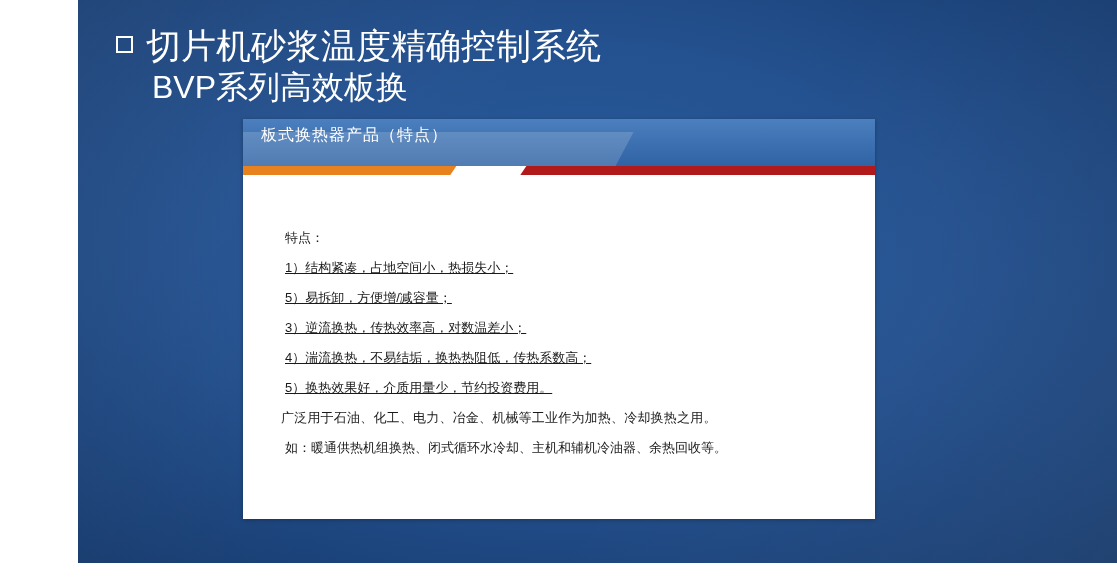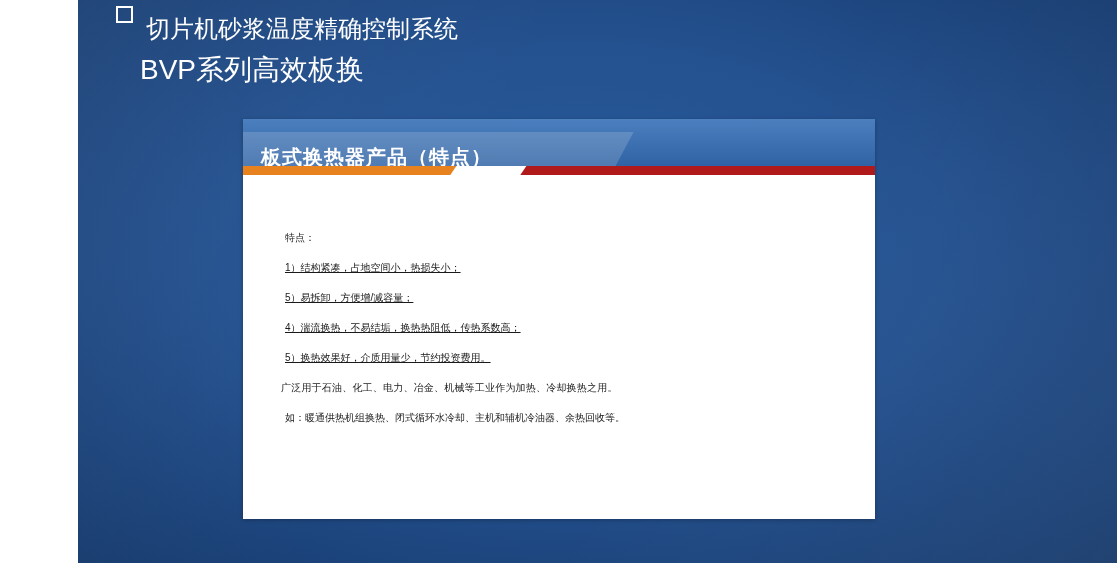--- a/index.html
+++ b/index.html
@@ -35,39 +35,40 @@
   }
   .title-block {
     position: absolute;
     left: 38px;
     top: 8px;
     color: #ffffff;
     z-index: 3;
   }
   .title-line1 {
     display: flex;
-    align-items: flex-start;
-    font-size: 24px;
+    align-items: center;
+    font-size: 35px;
     line-height: 42px;
     white-space: nowrap;
+    margin-top: 17px;
   }
   .bullet-square {
     display: inline-block;
     width: 13px;
     height: 13px;
     border: 2.5px solid #ffffff;
     margin-right: 13px;
     position: relative;
     top: -2px;
     flex: none;
   }
   .title-line2 {
-    font-size: 28px;
+    font-size: 32px;
     line-height: 40px;
-    margin-left: 24px;
+    margin-left: 36px;
     white-space: nowrap;
   }
   .card {
     position: absolute;
     left: 165px;
     top: 119px;
     width: 632px;
     height: 400px;
     background: #ffffff;
     box-shadow: 0 1px 4px rgba(0,0,0,0.28);
@@ -85,24 +86,24 @@
     left: -40px;
     bottom: -6px;
     width: 420px;
     height: 40px;
     background: rgba(255,255,255,0.16);
     transform: skewX(-28deg);
   }
   .card-header-text {
     position: absolute;
     left: 18px;
-    top: 25px;
+    top: 6px;
     color: #ffffff;
-    font-size: 20px;
-    font-weight: bold;
+    font-size: 16px;
+    font-weight: normal;
     letter-spacing: 1px;
   }
   .card-rule {
     position: relative;
     height: 9px;
     background: #b01a1a;
     overflow: hidden;
   }
   .card-rule .orange {
     position: absolute;
@@ -117,21 +118,21 @@
     left: 210px;
     top: -2px;
     width: 70px;
     height: 14px;
     background: #ffffff;
     transform: skewX(-34deg);
   }
   .card-body {
     padding: 48px 38px 0 34px;
     color: #1a1a1a;
-    font-size: 10px;
+    font-size: 13px;
     line-height: 30px;
   }
   .card-body p {
     margin: 0 0 0 8px;
     white-space: nowrap;
   }
   .card-body p.item {
     margin-left: 8px;
     text-decoration: underline;
   }
@@ -164,20 +165,21 @@
 
     <div class="card-rule">
       <div class="orange"></div>
       <div class="slant"></div>
     </div>
 
     <div class="card-body">
       <p>特点：</p>
       <p class="item">1）结构紧凑，占地空间小，热损失小；</p>
       <p class="item">5）易拆卸，方便增/减容量；</p>
+      <p class="item">3）逆流换热，传热效率高，对数温差小；</p>
       <p class="item">4）湍流换热，不易结垢，换热热阻低，传热系数高；</p>
       <p class="item">5）换热效果好，介质用量少，节约投资费用。</p>
       <p class="wide">广泛用于石油、化工、电力、冶金、机械等工业作为加热、冷却换热之用。</p>
       <p class="indent">如：暖通供热机组换热、闭式循环水冷却、主机和辅机冷油器、余热回收等。</p>
     </div>
 
   </div>
 
 </div>
 

